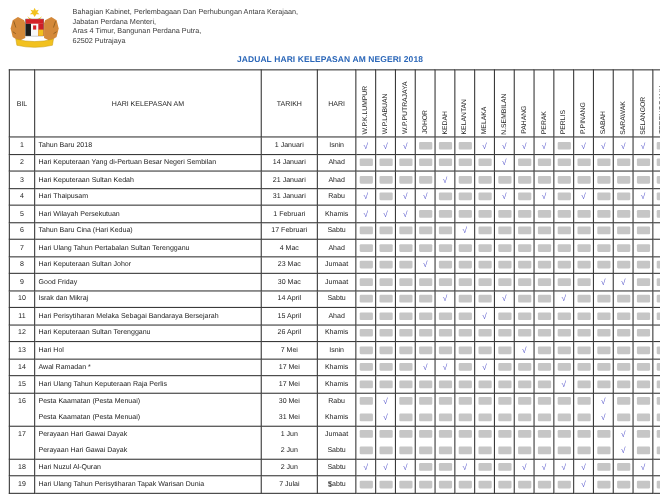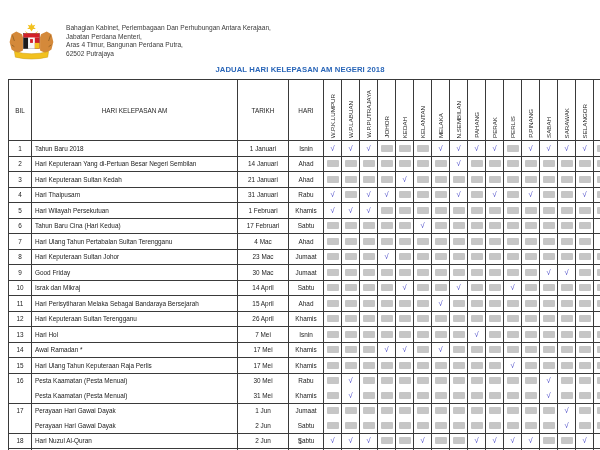--- a/index.html
+++ b/index.html
@@ -5,21 +5,21 @@
   :root{
     --title-blue:#2a66b8;
     --check:#5656cb;
     --shade:#c6c6c6;
     --grid:#3a3a3a;
   }
   html,body{margin:0;padding:0;background:#fff;}
   .page{
     width:600px;height:450px;box-sizing:border-box;
     background:#fff;position:relative;
-    padding:22px 8px 0 8px;
+    padding:6px 8px 0 8px;
     font-family:"Liberation Sans",sans-serif;color:#222;
   }
   .hdr{display:flex;align-items:flex-start;}
   .logo{width:47px;height:38px;flex:0 0 auto;}
   .addr{margin-left:11px;font-size:6.6px;line-height:8.7px;color:#3b3b3b;padding-top:2px;}
   .title{
     text-align:center;color:var(--title-blue);font-weight:bold;
     font-size:7.7px;letter-spacing:.1px;margin:5px 0 5px 0;
   }
   table{border-collapse:collapse;table-layout:fixed;width:584px;border:1.5px solid #222;}

